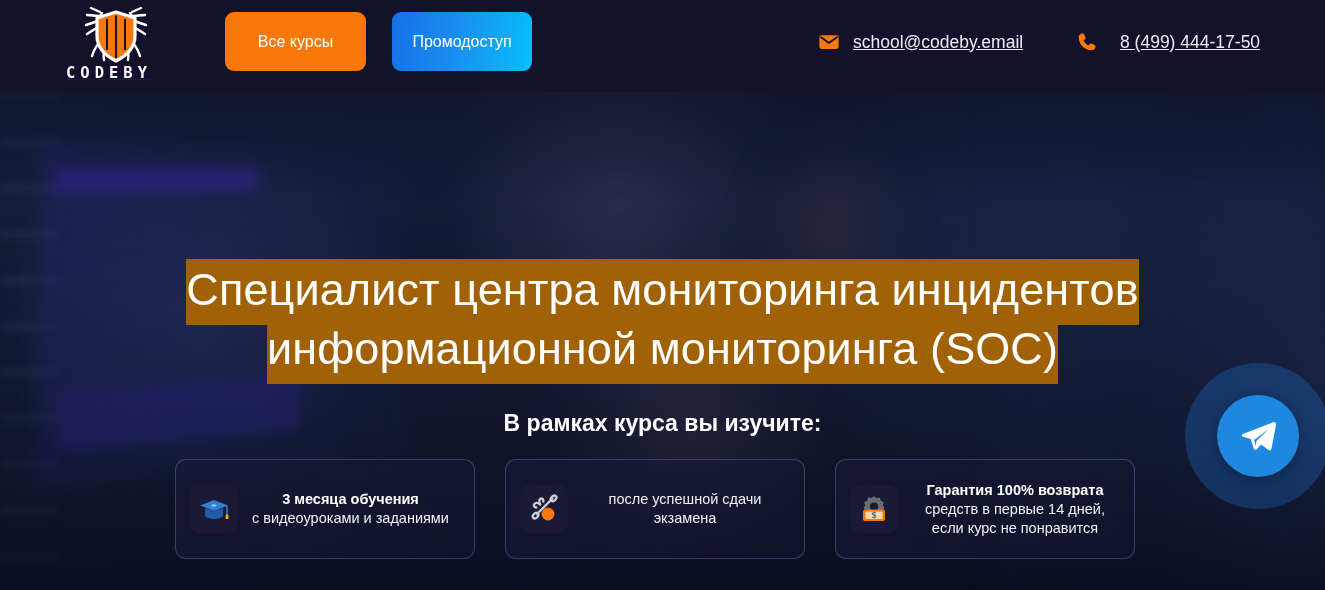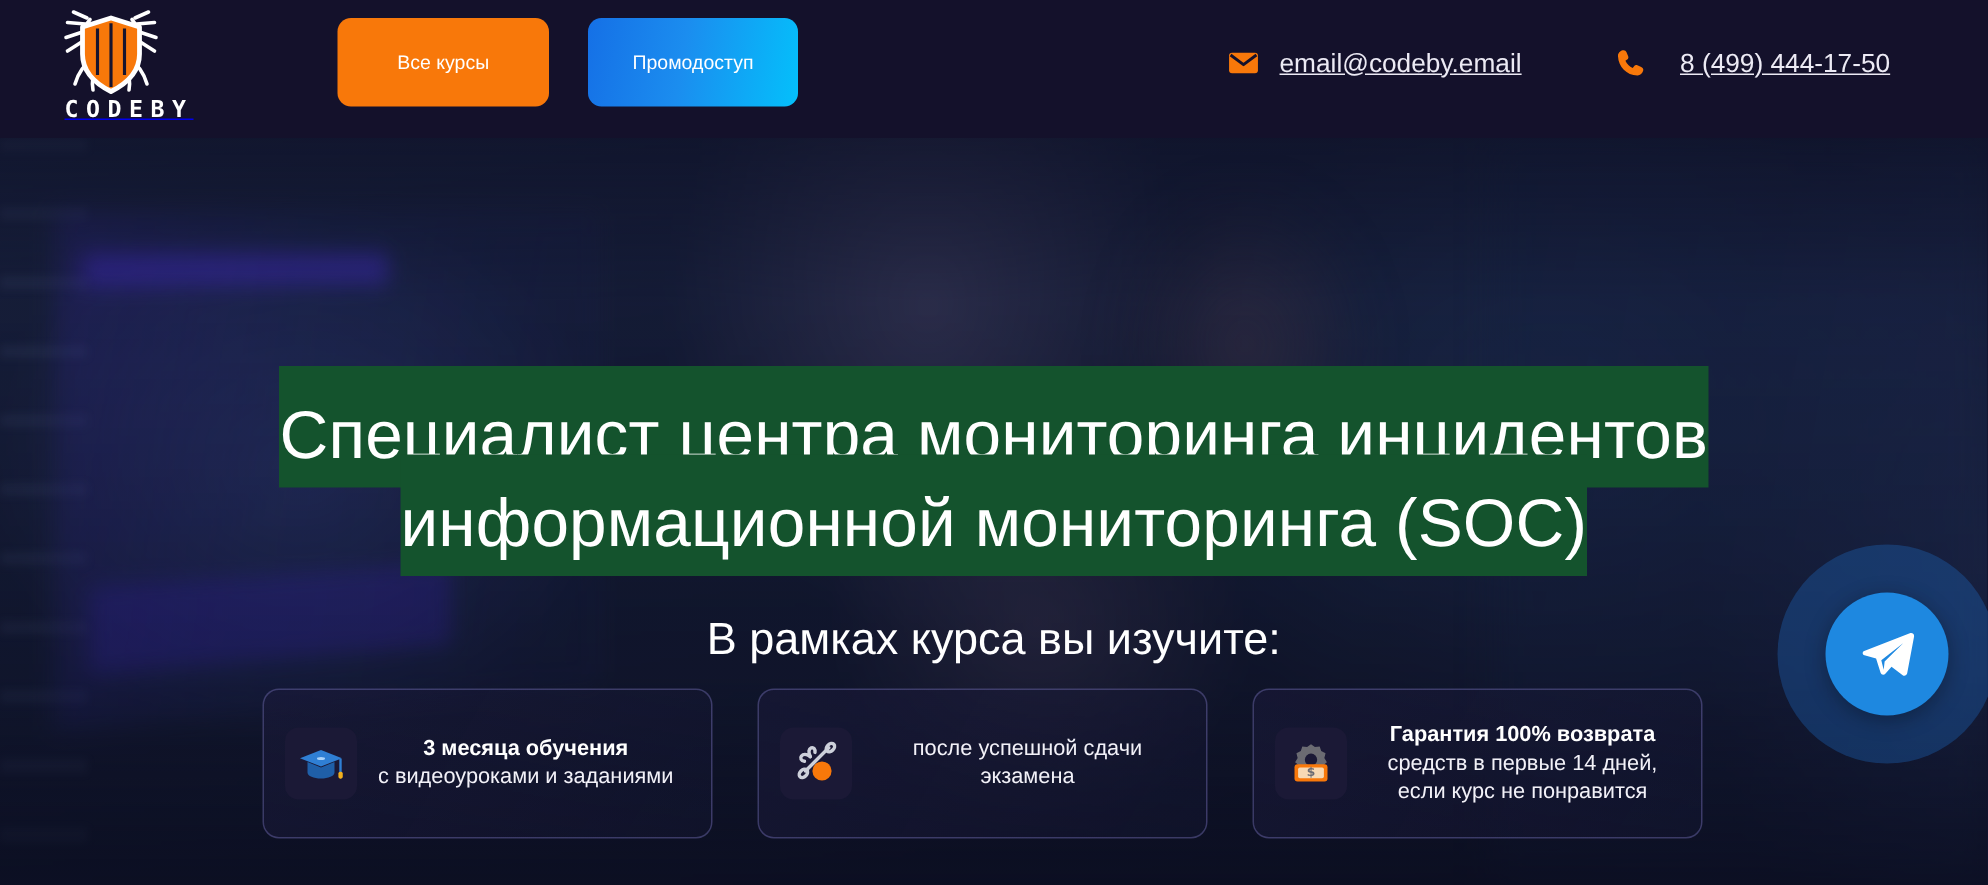--- a/index.html
+++ b/index.html
@@ -21,40 +21,40 @@
     position: absolute; top: 0; left: 0;
     width: 1325px; height: 92px;
     background: #14112b;
     z-index: 30;
   }
 
   .logo-block {
     position: absolute; left: 38px; top: 6px;
     width: 114px; height: 80px;
     display: flex; flex-direction: column;
-    align-items: flex-start; justify-content: flex-start;
+    align-items: flex-end; justify-content: flex-start;
   }
   .logo-mark { width: 72px; height: 58px; display: block; }
   .logo-word {
     margin-top: 2px;
     font-family: "DejaVu Sans Mono", "Liberation Mono", monospace;
     font-size: 15.5px;
     letter-spacing: 5.0px;
     font-weight: 700;
     color: #ffffff;
     text-indent: 5px;
     line-height: 1;
   }
 
   .btn {
     position: absolute;
     border: none; border-radius: 9px;
     color: #fff; cursor: pointer;
     font-family: "Liberation Sans", sans-serif;
-    font-size: 13px;
+    font-size: 16px;
     line-height: 1;
     white-space: nowrap;
     display: flex; align-items: center; justify-content: center;
   }
   .btn-courses {
     left: 225px; top: 12px; width: 141px; height: 59px;
     background: #f8780a;
   }
   .btn-promo {
     left: 392px; top: 12px; width: 140px; height: 59px;
@@ -146,29 +146,29 @@
     letter-spacing: .2px;
   }
 
   .title {
     position: absolute; left: 0; right: 0; top: 168px;
     font-size: 45px; font-weight: 400;
     line-height: 59px; color: #ffffff;
     letter-spacing: .1px;
   }
   .title .sel {
-    background: #14532d;
-    padding: 20px 0 10px;
+    background: #a16207;
+    padding: 5px 0 10px;
     box-decoration-break: clone;
     -webkit-box-decoration-break: clone;
   }
 
   .subhead {
     position: absolute; left: 0; right: 0; top: 318px;
-    font-size: 30px; color: #ffffff; font-weight: 400;
+    font-size: 23px; color: #ffffff; font-weight: 700;
   }
 
   
   .cards {
     position: absolute; left: 175px; top: 367px;
     width: 960px; height: 100px;
     display: flex; gap: 30px; justify-content: space-between;
   }
   .card {
     width: 300px; height: 100px;
@@ -246,21 +246,21 @@
 
     <button class="btn btn-courses">Все курсы</button>
 
     <button class="btn btn-promo">Промодоступ</button>
 
     <a class="contact contact-email" href="#">
       <svg class="contact-ico" viewBox="0 0 24 24">
         <rect x="1.5" y="4.5" width="21" height="15" rx="2.2" fill="#f8780a"></rect>
         <path d="M2.6 6.2 L12 13.2 L21.4 6.2" fill="none" stroke="#14112b" stroke-width="2.1" stroke-linejoin="round"></path>
       </svg>
-      <span>email@codeby.email</span>
+      <span>school@codeby.email</span>
     </a>
 
     <a class="contact contact-phone" href="#">
       <svg class="contact-ico" viewBox="0 0 24 24">
         <path d="M6.3 2.8 C7.6 2.4 8.6 3 9.1 4.2 L10.3 7 C10.7 8 10.4 8.8 9.6 9.4 L8.3 10.4
                  C9.3 12.7 11.3 14.7 13.6 15.7 L14.6 14.4 C15.2 13.6 16 13.3 17 13.7 L19.8 14.9
                  C21 15.4 21.6 16.4 21.2 17.7 C20.7 19.6 19 21.2 17 21.1 C9.1 20.7 3.3 14.9 2.9 7
                  C2.8 5 4.4 3.3 6.3 2.8 Z" fill="#f8780a"></path>
       </svg>
       <span>8 (499) 444-17-50</span>

